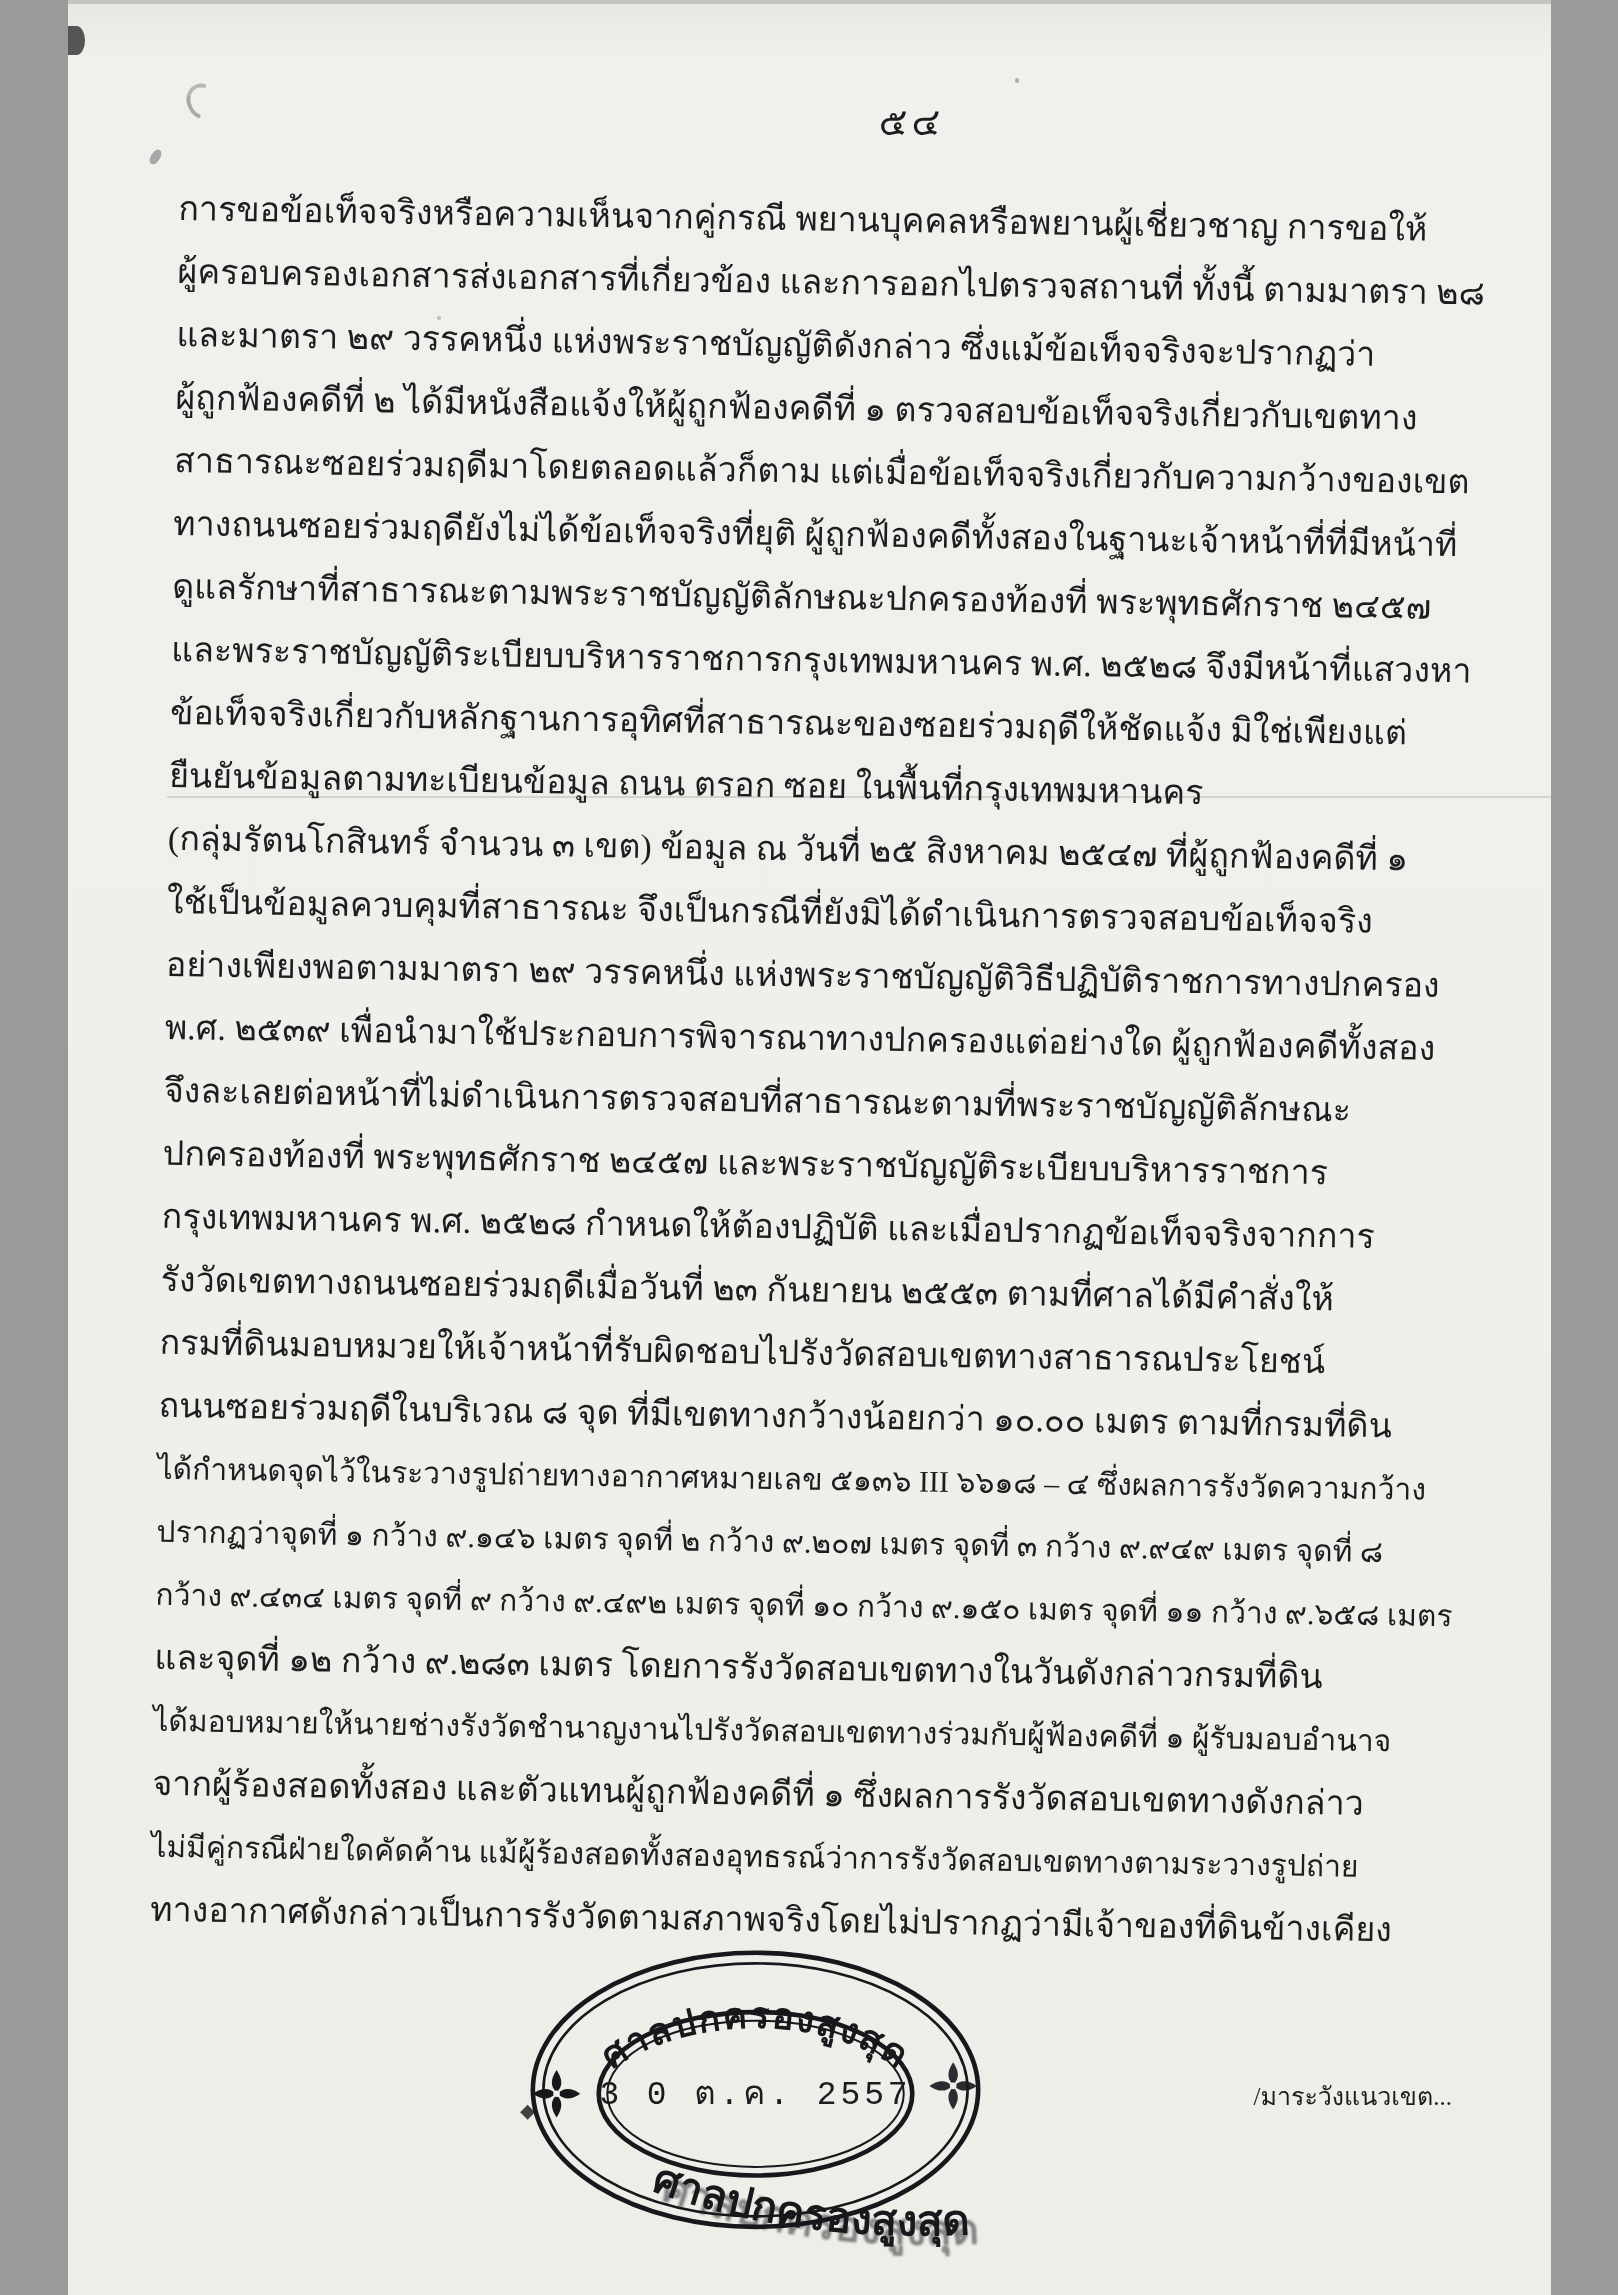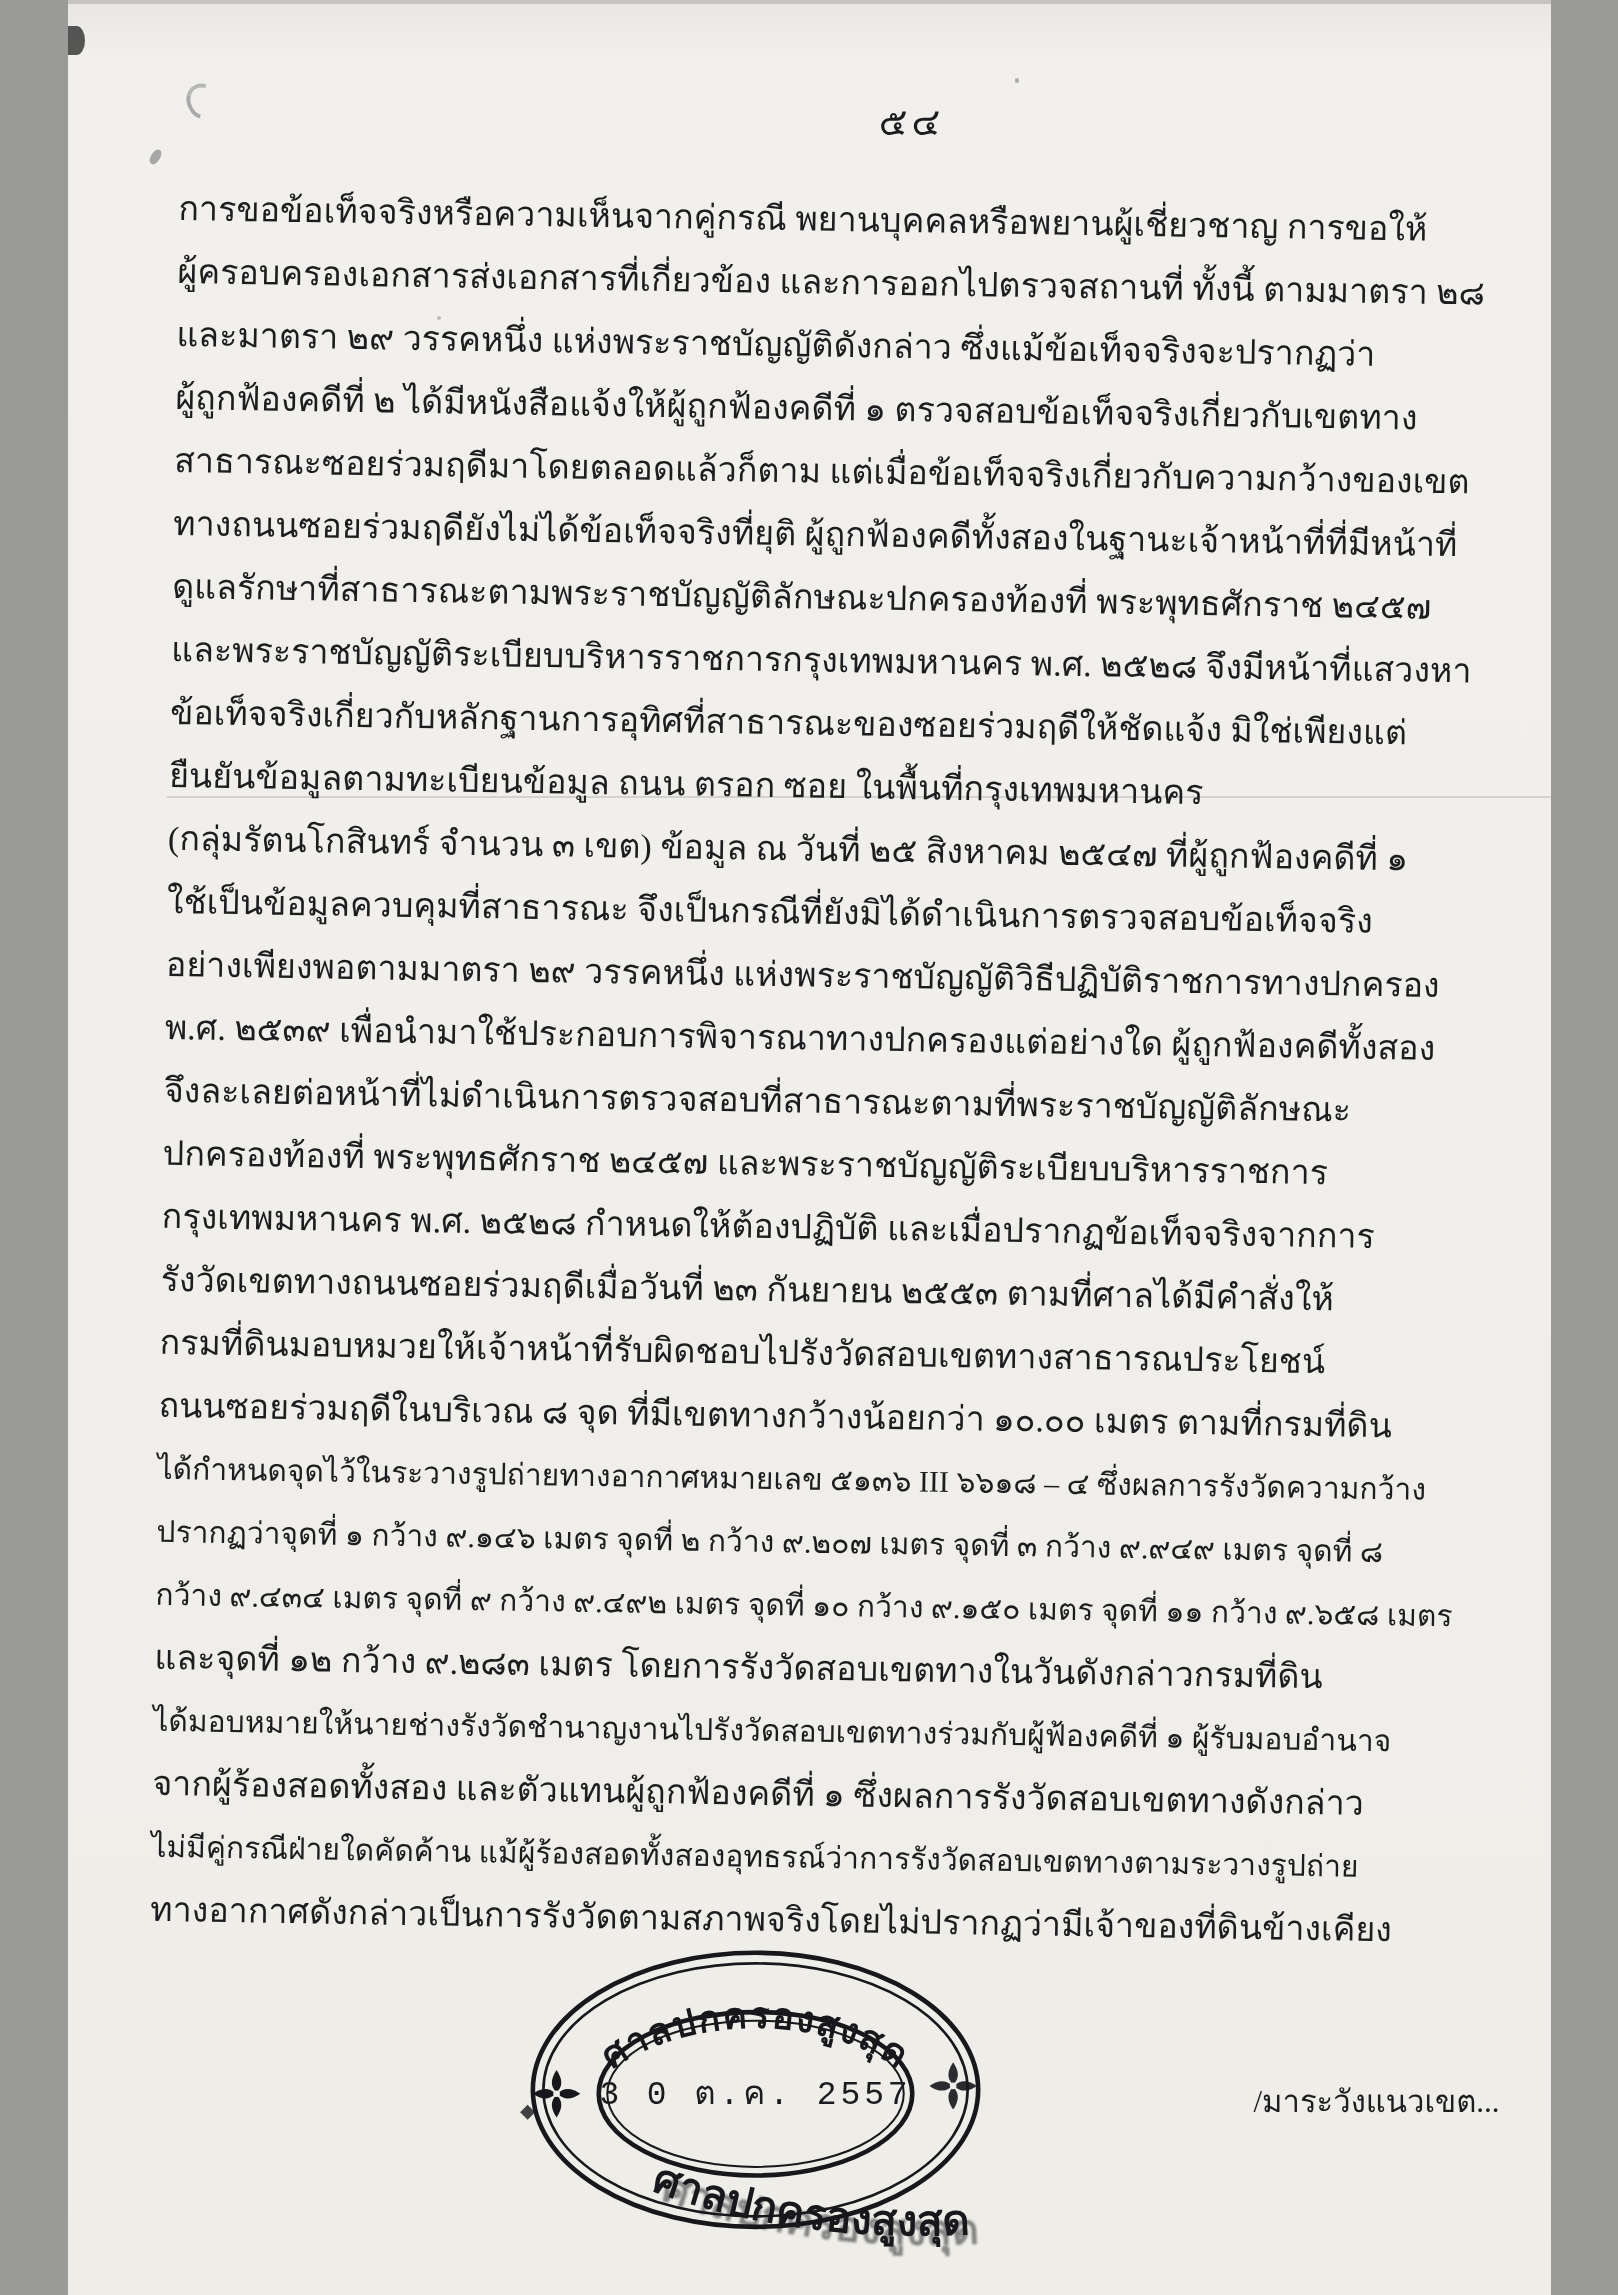--- a/index.html
+++ b/index.html
@@ -22,21 +22,21 @@
   }
   .body-text{
     position:absolute;left:111px;top:177px;width:1430px;
     transform:rotate(0.95deg);transform-origin:0 0;
     font-size:34px;line-height:63px;
   }
   .line{white-space:nowrap;height:63px;}
   .line.small{font-size:30px;}
   .footer-note{
     position:absolute;left:1186px;top:2076px;
-    font-size:31px;white-space:nowrap;
+    font-size:25px;white-space:nowrap;
   }
   .stamp{position:absolute;left:453px;top:1946px;width:527px;height:343px;}
   .stamp svg{overflow:visible;}
   
   .artifact{position:absolute;pointer-events:none;}
   .a-corner{left:0;top:26px;width:17px;height:29px;background:#3a3a3a;border-radius:0 60% 60% 0;opacity:.85;}
   .a-curl{left:119px;top:83px;width:24px;height:29px;border:4px solid transparent;
           border-left:4.6px solid #98979a;border-top:4.6px solid #aaa9ac;border-radius:50%;
           transform:rotate(-28deg);opacity:.8;}
   .a-dash{left:83px;top:149px;width:9.2px;height:16px;background:#8f8f92;border-radius:45%;

